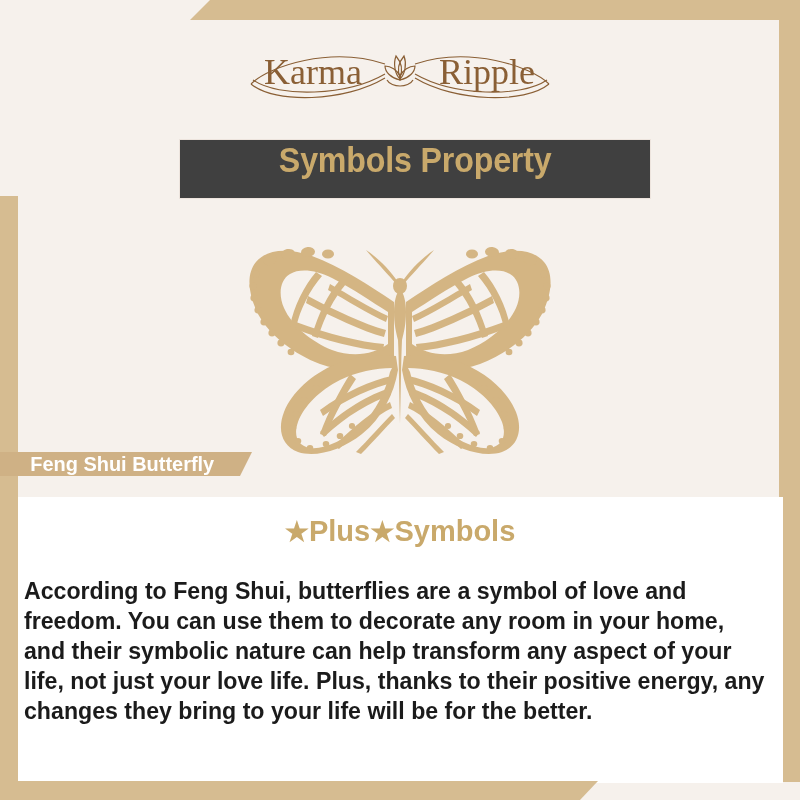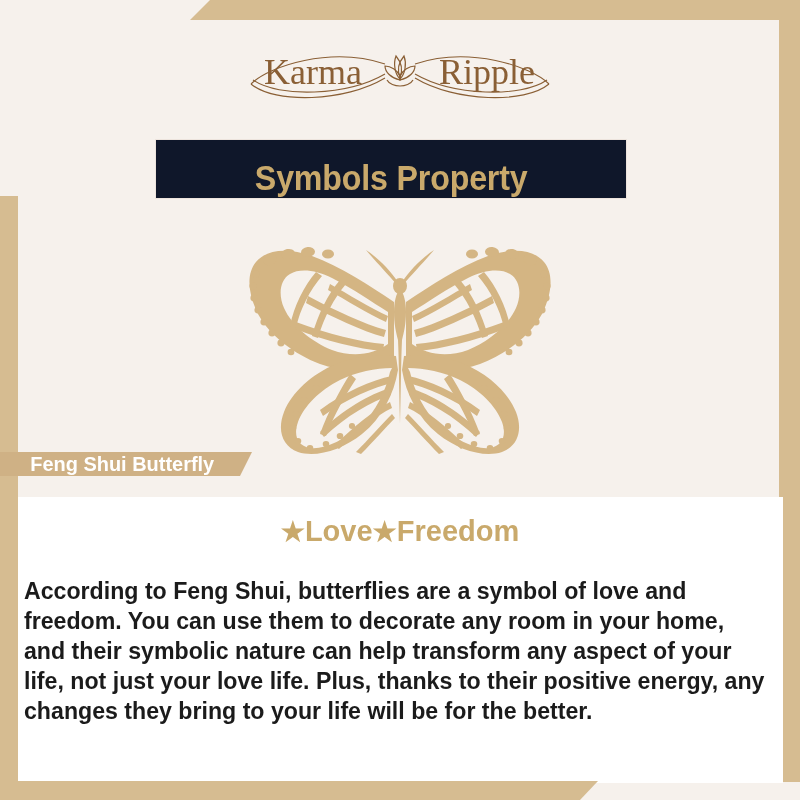--- a/index.html
+++ b/index.html
@@ -84,28 +84,28 @@
     justify-content: center;
     z-index: 5;
   }
   .logo-svg {
     display: block;
   }
 
   
   .title-banner {
     position: absolute;
-    left: 156px;
+    left: 180px;
     top: 140px;
     width: 470px;
     height: 58px;
-    background: #0f172a;
+    background: #404040;
     box-shadow: 0 0 0 1px rgba(235, 226, 218, 0.85);
     display: flex;
-    align-items: flex-end;
+    align-items: flex-start;
     justify-content: center;
     z-index: 5;
   }
   .title-text {
     font-family: "Liberation Sans Narrow", "Liberation Sans", sans-serif;
     font-weight: bold;
     font-size: 35px;
     letter-spacing: -0.2px;
     color: #c9a96b;
     transform: scaleX(0.92);
@@ -353,18 +353,18 @@
   <div class="card"></div>
 
   <div class="tan-left"></div>
   <div class="tan-bottom"></div>
 
   <div class="ribbon">
     <span class="ribbon-text">Feng Shui Butterfly</span>
   </div>
 
   <div class="headline">
-    <span class="star">★</span><span>Love</span><span class="star">★</span><span>Freedom</span>
+    <span class="star">★</span><span>Plus</span><span class="star">★</span><span>Symbols</span>
   </div>
 
   <p class="body-copy">According to Feng Shui, butterflies are a symbol of love and freedom. You can use them to decorate any room in your home, and their symbolic nature can help transform any aspect of your life, not just your love life. Plus, thanks to their positive energy, any changes they bring to your life will be for the better.</p>
 
 </div>
 
 </body></html>

